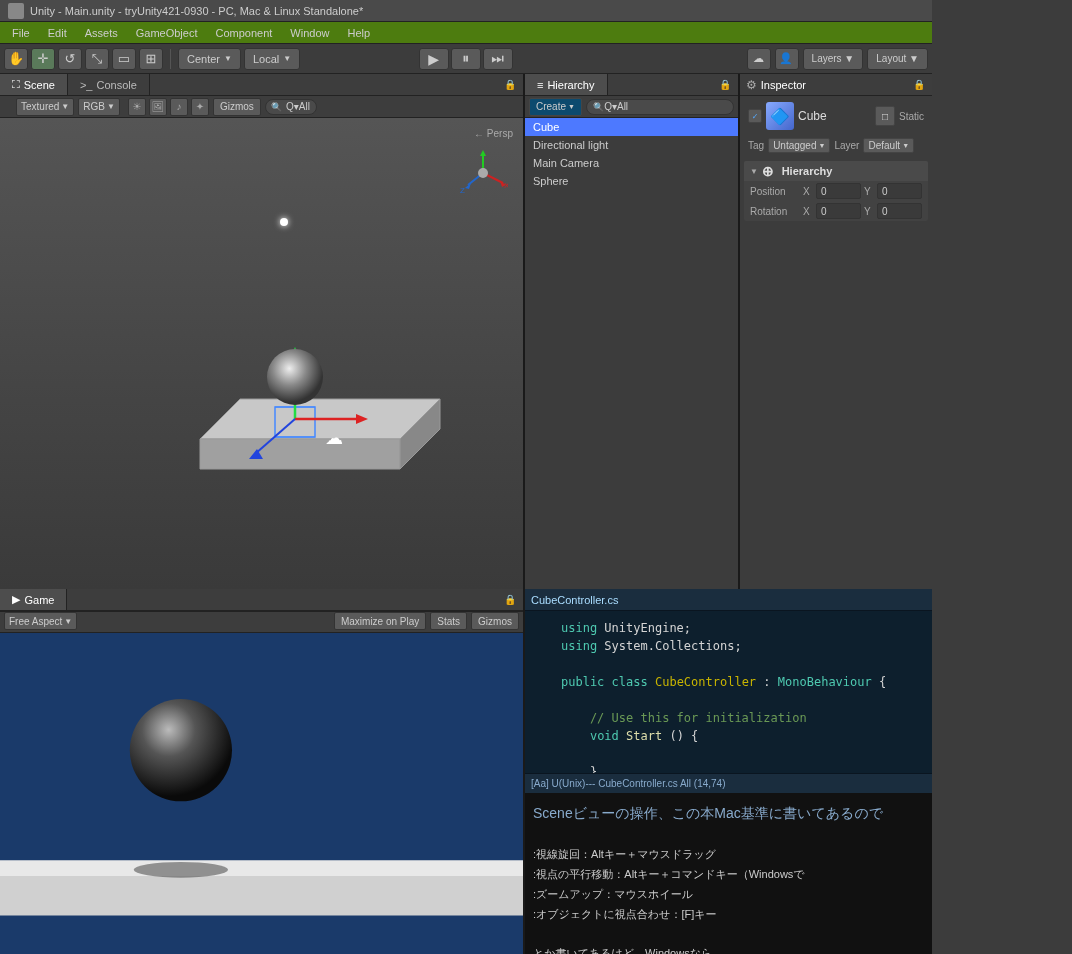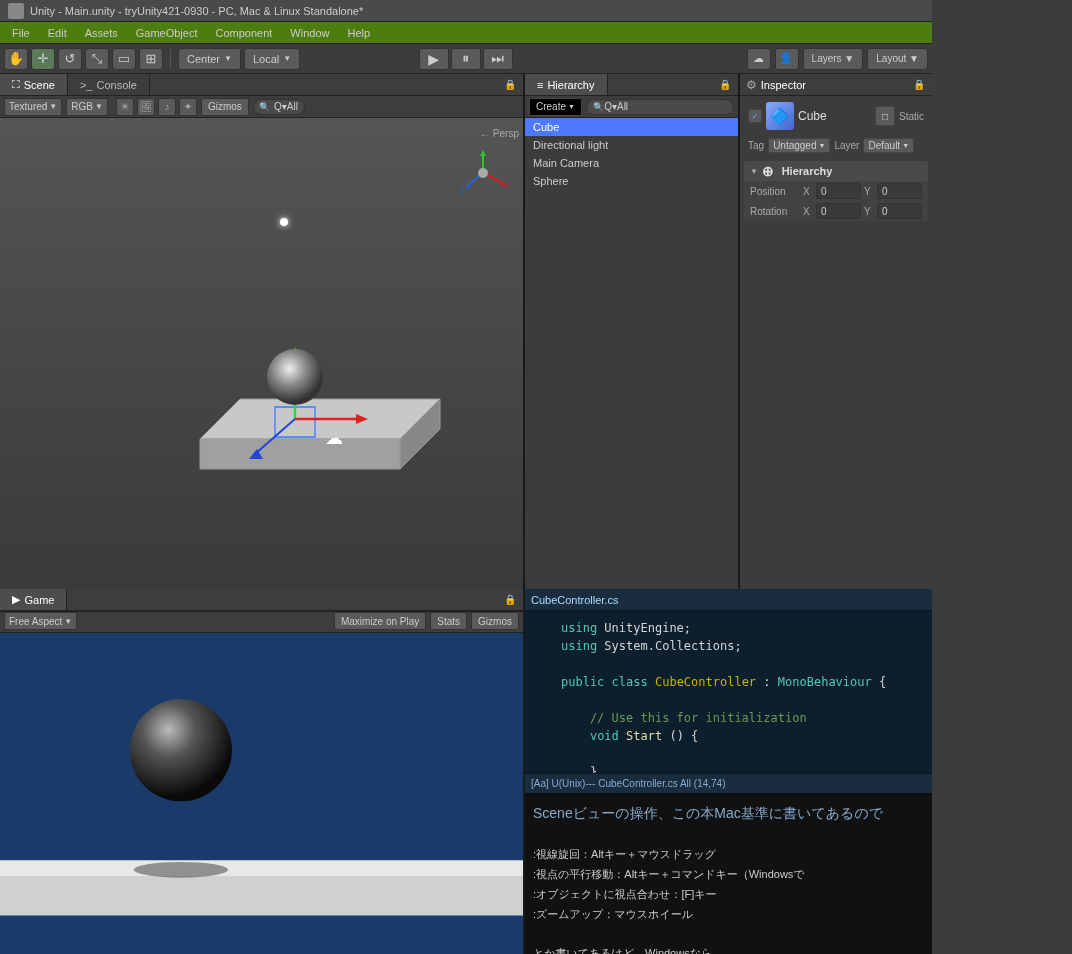--- a/index.html
+++ b/index.html
@@ -116,21 +116,21 @@
     }
     .panel-tab.active {
       background: #4d4d4d;
       color: #fff;
     }
     .scene-toolbar {
       height: 22px;
       background: #3d3d3d;
       display: flex;
       align-items: center;
-      padding: 0 4px;
+      padding: 0 16px;
       gap: 4px;
       border-bottom: 1px solid #222;
     }
     .scene-dropdown {
       height: 18px;
       background: #5a5a5a;
       border: 1px solid #333;
       border-radius: 2px;
       padding: 0 4px;
       color: #ccc;
@@ -180,21 +180,21 @@
     }
     
     .scene-bg {
       width: 100%; height: 100%;
       background: linear-gradient(180deg, #555 0%, #444 60%, #3a3a3a 100%);
       position: relative;
     }
     
     .persp-label {
       position: absolute;
-      right: 4px;
+      right: 10px;
       top: 10px;
       font-size: 10px;
       color: #aaa;
     }
     
     .xyz-gizmo {
       position: absolute;
       right: 15px;
       top: 30px;
       width: 50px; height: 50px;
@@ -400,21 +400,21 @@
       padding: 8px;
       font-size: 11px;
       color: #ccc;
       line-height: 1.8;
       overflow: hidden;
     }
 
     
     .create-btn {
       height: 18px;
-      background: #000000;
+      background: #0c4a6e;
       border: 1px solid #444;
       border-radius: 2px;
       padding: 0 6px;
       color: #ccc; font-size: 10px;
       cursor: pointer;
       display: flex; align-items: center; gap: 2px;
     }
     .create-btn::after { content: '▼'; font-size: 7px; }
   </style>
 </head>
@@ -748,22 +748,22 @@
 
         <div class="code-status-bar">
           <span>[Aa] U(Unix)---  CubeController.cs    All (14,74)</span>
         </div>
 
         <div class="jp-text-panel" style="flex:1; overflow:hidden;">
           <div style="color:#88aacc; font-size:14px;">Sceneビューの操作、この本Mac基準に書いてあるので</div>
           <div>&nbsp;</div>
           <div>:視線旋回：Altキー＋マウスドラッグ</div>
           <div>:視点の平行移動：Altキー＋コマンドキー（Windowsで</div>
+          <div>:ズームアップ：マウスホイール</div>
           <div>:オブジェクトに視点合わせ：[F]キー</div>
-          <div>:ズームアップ：マウスホイール</div>
           <div>&nbsp;</div>
           <div>とか書いてあるけど、Windowsなら</div>
 
         </div>
       </div>
     </div>
   </div>
 </div>
 
 </body></html>

